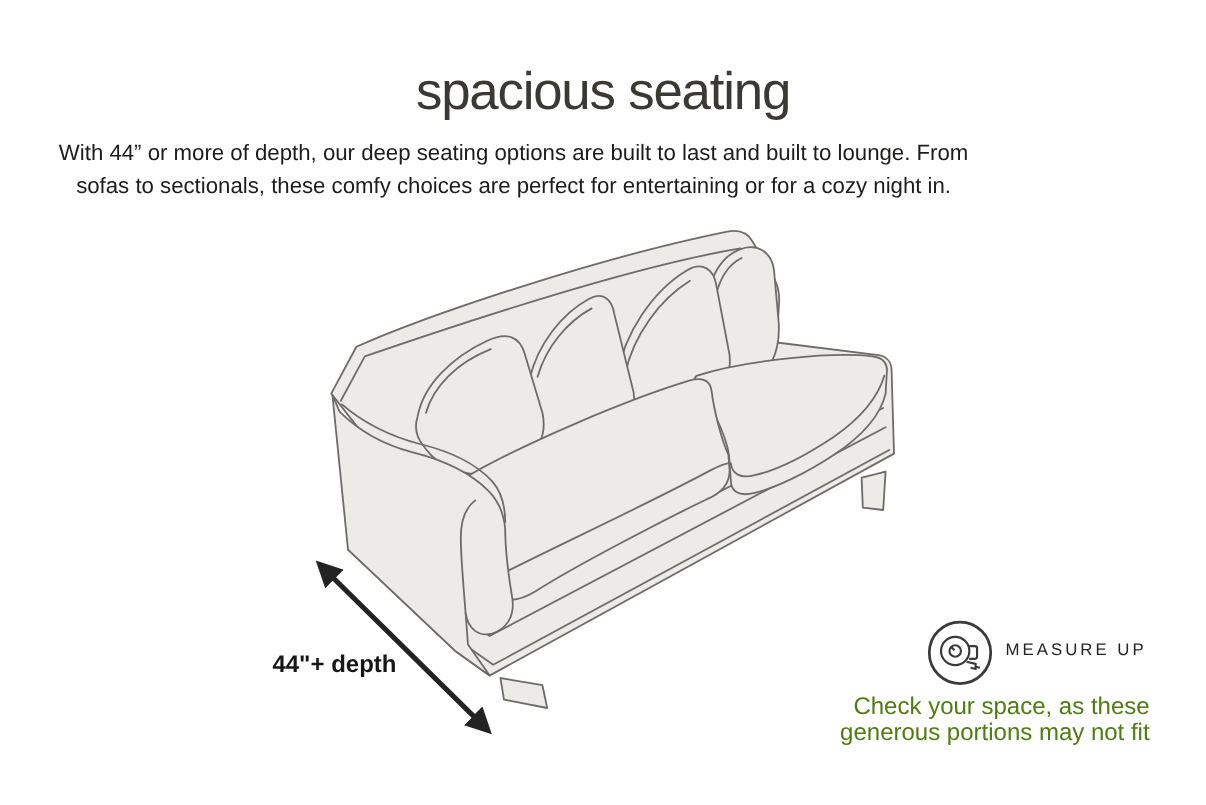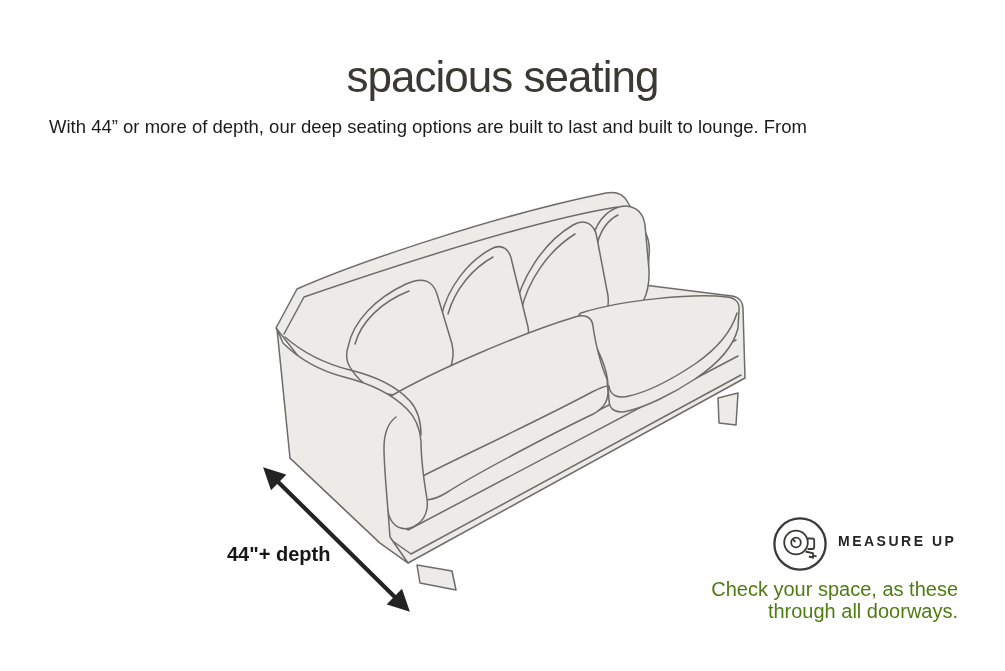--- a/index.html
+++ b/index.html
@@ -22,37 +22,38 @@
   }
   .scene{position:absolute;top:0;left:0;}
   .depth-label{
     position:absolute;top:543px;left:227px;
     font-size:20px;font-weight:bold;
     color:#171717;
   }
   .mu-icon{position:absolute;top:516px;left:772px;}
   .mu-title{
     position:absolute;top:533px;left:838px;
-    font-size:14px;font-weight:bold;letter-spacing:2.5px;
+    font-size:14px;font-weight:normal;letter-spacing:2.5px;
     color:#242422;white-space:nowrap;
   }
   .mu-caption{
     position:absolute;top:578px;right:47px;
     text-align:right;
     font-size:20px;line-height:22px;
     color:#4d7c0f;white-space:nowrap;
   }
 </style>
 </head>
 <body>
 
 <div class="title">spacious seating</div>
 
 <div class="intro">
   <div>With 44” or more of depth, our deep seating options are built to last and built to lounge. From</div>
+  <div>sofas to sectionals, these comfy choices are perfect for entertaining or for a cozy night in.</div>
 </div>
 
 <svg class="scene" width="1005" height="671" viewBox="0 0 1005 671">
   <defs>
     <marker id="ah" viewBox="0 0 10 10" refX="7.5" refY="5" markerWidth="5.2" markerHeight="5.2" orient="auto-start-reverse">
       <path d="M0,0 L10,5 L0,10 Z" fill="#232323"></path>
     </marker>
   </defs>
 
   <g transform="translate(240,180)" fill="#ECEBE7" stroke="#6E6C68" stroke-width="1.5" stroke-linejoin="round" stroke-linecap="round">
@@ -101,14 +102,14 @@
     <circle cx="24" cy="26.5" r="4.8"></circle>
     <line x1="20.6" y1="23" x2="23.4" y2="25.9"></line>
     <path d="M35.6,22.5 h4.6 a2,2 0 0 1 2,2 v6.5 a2,2 0 0 1 -2,2 h-4.6"></path>
     <path d="M33.5,35.5 l7.5,1.8 v4.2 l-4.2,-1"></path>
     <line x1="41" y1="39.6" x2="44.6" y2="40.4"></line>
   </g>
 </svg>
 <div class="mu-title">MEASURE UP</div>
 <div class="mu-caption">
   <div>Check your space, as these</div>
-  <div>through all doorways.</div>
+  <div>generous portions may not fit</div>
 </div>
 
 </body></html>

